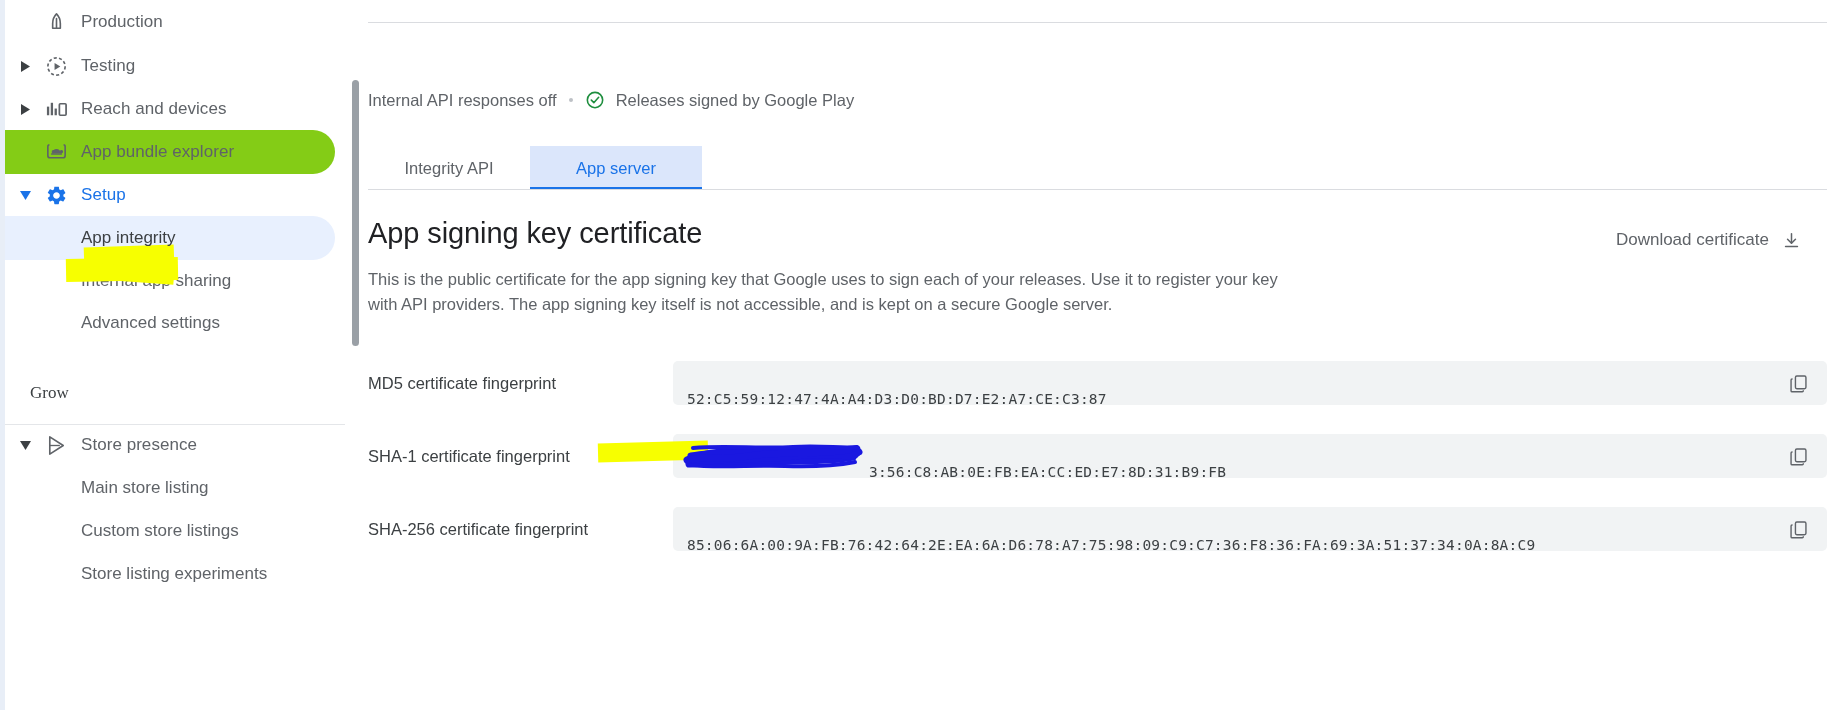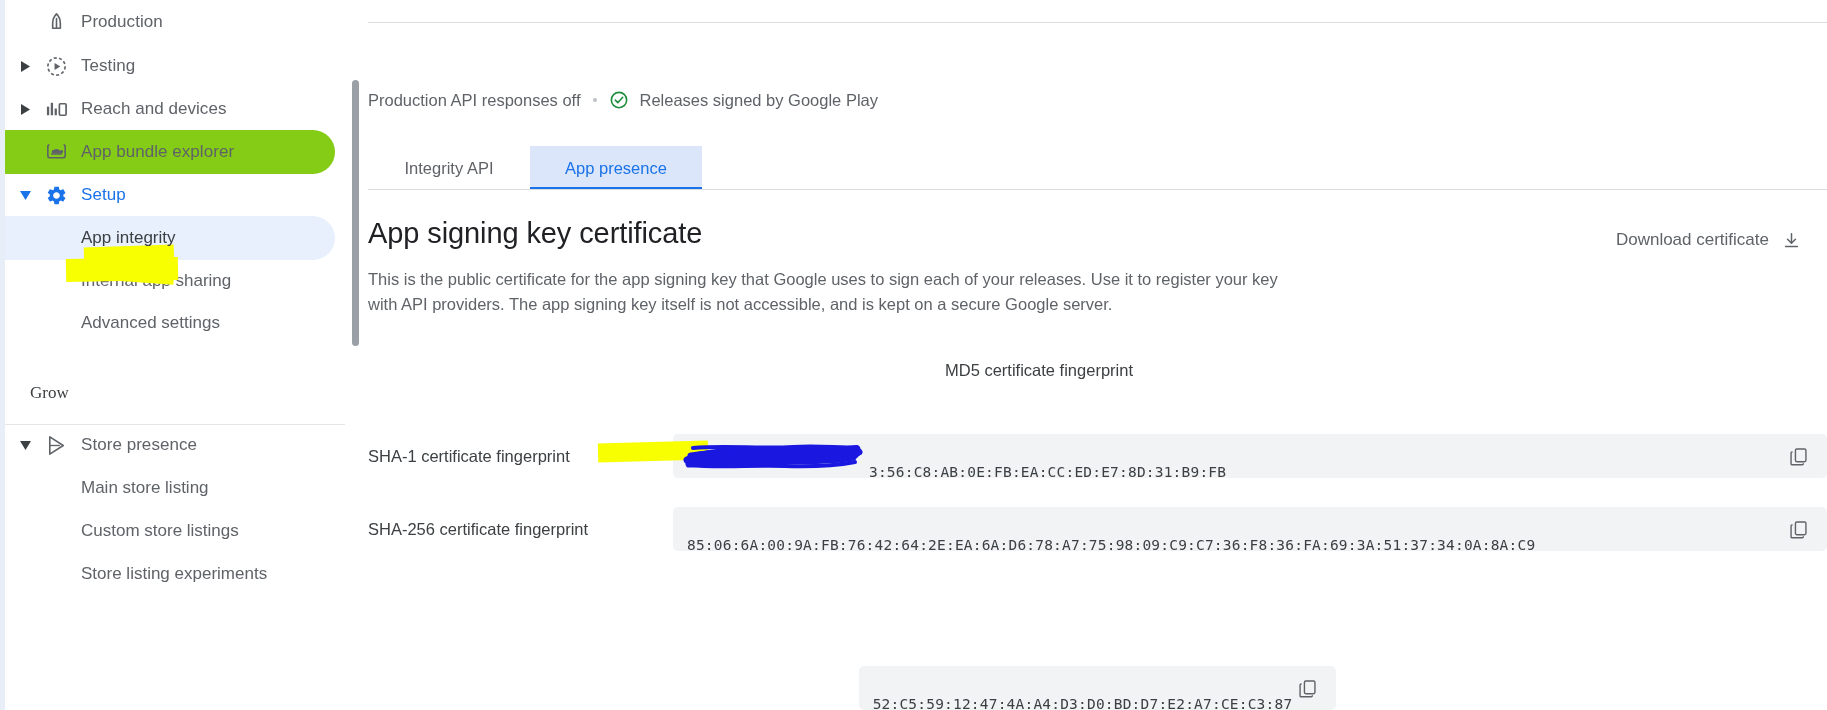--- a/index.html
+++ b/index.html
@@ -406,56 +406,56 @@
 
     <div class="sb-track"></div>
     <div class="sb-thumb"></div>
   </div>
 
   <div id="main">
 
     <div class="top-divider"></div>
 
     <div class="status-row">
-      <span>Production API responses off</span>
+      <span>Internal API responses off</span>
       <span class="status-dot"></span>
       <span class="check-ic">
         <svg width="20" height="20" viewBox="0 0 24 24" fill="none" stroke="#1e8e3e" stroke-width="1.9">
           <circle cx="12" cy="12" r="9.2"></circle>
           <polyline points="7.6,12.2 10.6,15.2 16.4,8.8" stroke-linecap="round" stroke-linejoin="round"></polyline>
         </svg>
       </span>
       <span>Releases signed by Google Play</span>
     </div>
 
     <div class="tabs">
       <div class="tab" style="width:162px;">
         <span>Integrity API</span>
       </div>
       <div class="tab active" style="width:172px;">
-        <span>App presence</span>
+        <span>App server</span>
       </div>
     </div>
     <div class="tabs-underline"></div>
 
     <div class="page-title">App signing key certificate</div>
     <div class="download-btn">
       <span>Download certificate</span>
       <span class="dl-ic">
         <svg width="19" height="19" viewBox="0 0 24 24" fill="none" stroke="#5f6368" stroke-width="1.9" stroke-linecap="round" stroke-linejoin="round">
           <line x1="12" y1="3.5" x2="12" y2="15"></line>
           <polyline points="7,10.5 12,15.5 17,10.5"></polyline>
           <line x1="4.5" y1="19.5" x2="19.5" y2="19.5"></line>
         </svg>
       </span>
     </div>
 
     <div class="desc">This is the public certificate for the app signing key that Google uses to sign each of your releases. Use it to register your key with API providers. The app signing key itself is not accessible, and is kept on a secure Google server.</div>
 
-    <div class="fp-row" style="top:361px;flex-direction:column;">
+    <div class="fp-row" style="top:361px;">
       <div class="fp-label">MD5 certificate fingerprint</div>
       <div class="fp-box">
         <span class="fp-value">52:C5:59:12:47:4A:A4:D3:D0:BD:D7:E2:A7:CE:C3:87</span>
         <span class="copy-btn">
           <svg width="21" height="21" viewBox="0 0 24 24" fill="none" stroke="#5f6368" stroke-width="1.6">
             <rect x="8.5" y="3.5" width="12" height="14.5" rx="1.6"></rect>
             <path d="M5.2 6.8H4.6A1.1 1.1 0 0 0 3.5 7.9v12.6A1.1 1.1 0 0 0 4.6 21.5h11.8a1.1 1.1 0 0 0 1.1-1.1v-.6"></path>
           </svg>
         </span>
       </div>

